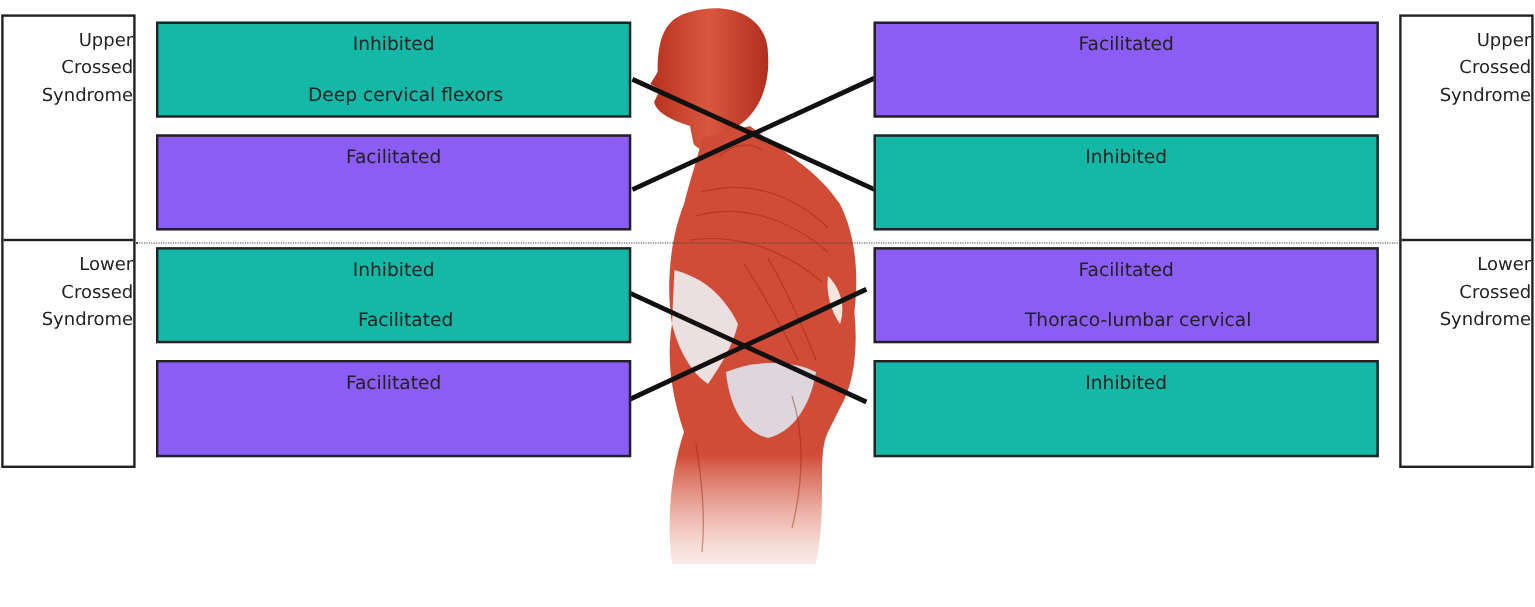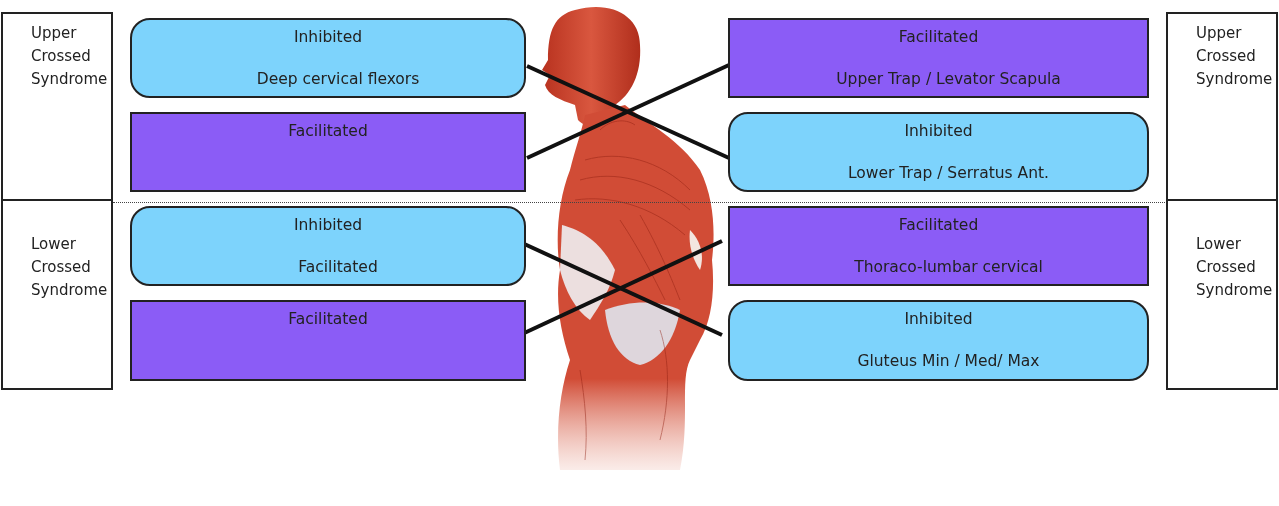--- a/index.html
+++ b/index.html
@@ -1,23 +1,23 @@
 <!DOCTYPE html>
 <html><head>
 <meta charset="utf-8">
 <style>
   html,body{margin:0;padding:0;background:#fff;}
   body{width:1279px;height:506px;position:relative;overflow:hidden;font-family:"DejaVu Sans","Liberation Sans",sans-serif;color:#222;}
   .abs{position:absolute;box-sizing:border-box;}
   .side{border:2px solid #222;background:#fff;}
-  .side-cell{position:absolute;left:0;right:0;box-sizing:border-box;text-align:left;font-size:15px;line-height:23px;padding-top:8px;padding-left:28px;}
+  .side-cell{position:absolute;left:0;right:0;box-sizing:border-box;text-align:right;font-size:15px;line-height:23px;padding-top:8px;padding-left:28px;}
   .side-cell.upper{top:0;height:187px;border-bottom:2px solid #222;}
-  .side-cell.lower{top:187px;bottom:0;padding-top:8px;margin-top:24px;}
+  .side-cell.lower{top:187px;bottom:0;padding-top:8px;}
   .box{border:2px solid #222;text-align:center;font-size:15.5px;}
-  .box.inhibited{background:#7dd3fc;border-radius:20px;}
+  .box.inhibited{background:#14b8a6;}
   .box.facilitated{background:#8b5cf6;}
   .box .t{position:absolute;left:0;right:0;top:8px;}
   .box .m{position:absolute;left:0;right:0;top:50px;padding-left:20px;}
   .dotted{position:absolute;left:113px;width:1054px;top:202px;border-top:1.5px dotted #444;}
   svg{position:absolute;left:0;top:0;}
 </style>
 </head>
 <body>
 
 <svg width="1279" height="506">
@@ -92,26 +92,23 @@
 <div class="abs box inhibited" style="left:130px;top:206px;width:396px;height:80px;">
   <div class="t">Inhibited</div>
   <div class="m">Facilitated</div>
 </div>
 <div class="abs box facilitated" style="left:130px;top:300px;width:396px;height:81px;">
   <div class="t">Facilitated</div>
 </div>
 
 <div class="abs box facilitated" style="left:728px;top:18px;width:421px;height:80px;">
   <div class="t">Facilitated</div>
-  <div class="m">Upper Trap / Levator Scapula</div>
 </div>
 <div class="abs box inhibited" style="left:728px;top:112px;width:421px;height:80px;">
   <div class="t">Inhibited</div>
-  <div class="m">Lower Trap / Serratus Ant.</div>
 </div>
 <div class="abs box facilitated" style="left:728px;top:206px;width:421px;height:80px;">
   <div class="t">Facilitated</div>
   <div class="m">Thoraco-lumbar cervical</div>
 </div>
 <div class="abs box inhibited" style="left:728px;top:300px;width:421px;height:81px;">
   <div class="t">Inhibited</div>
-  <div class="m">Gluteus Min / Med/ Max</div>
 </div>
 
 </body></html>

